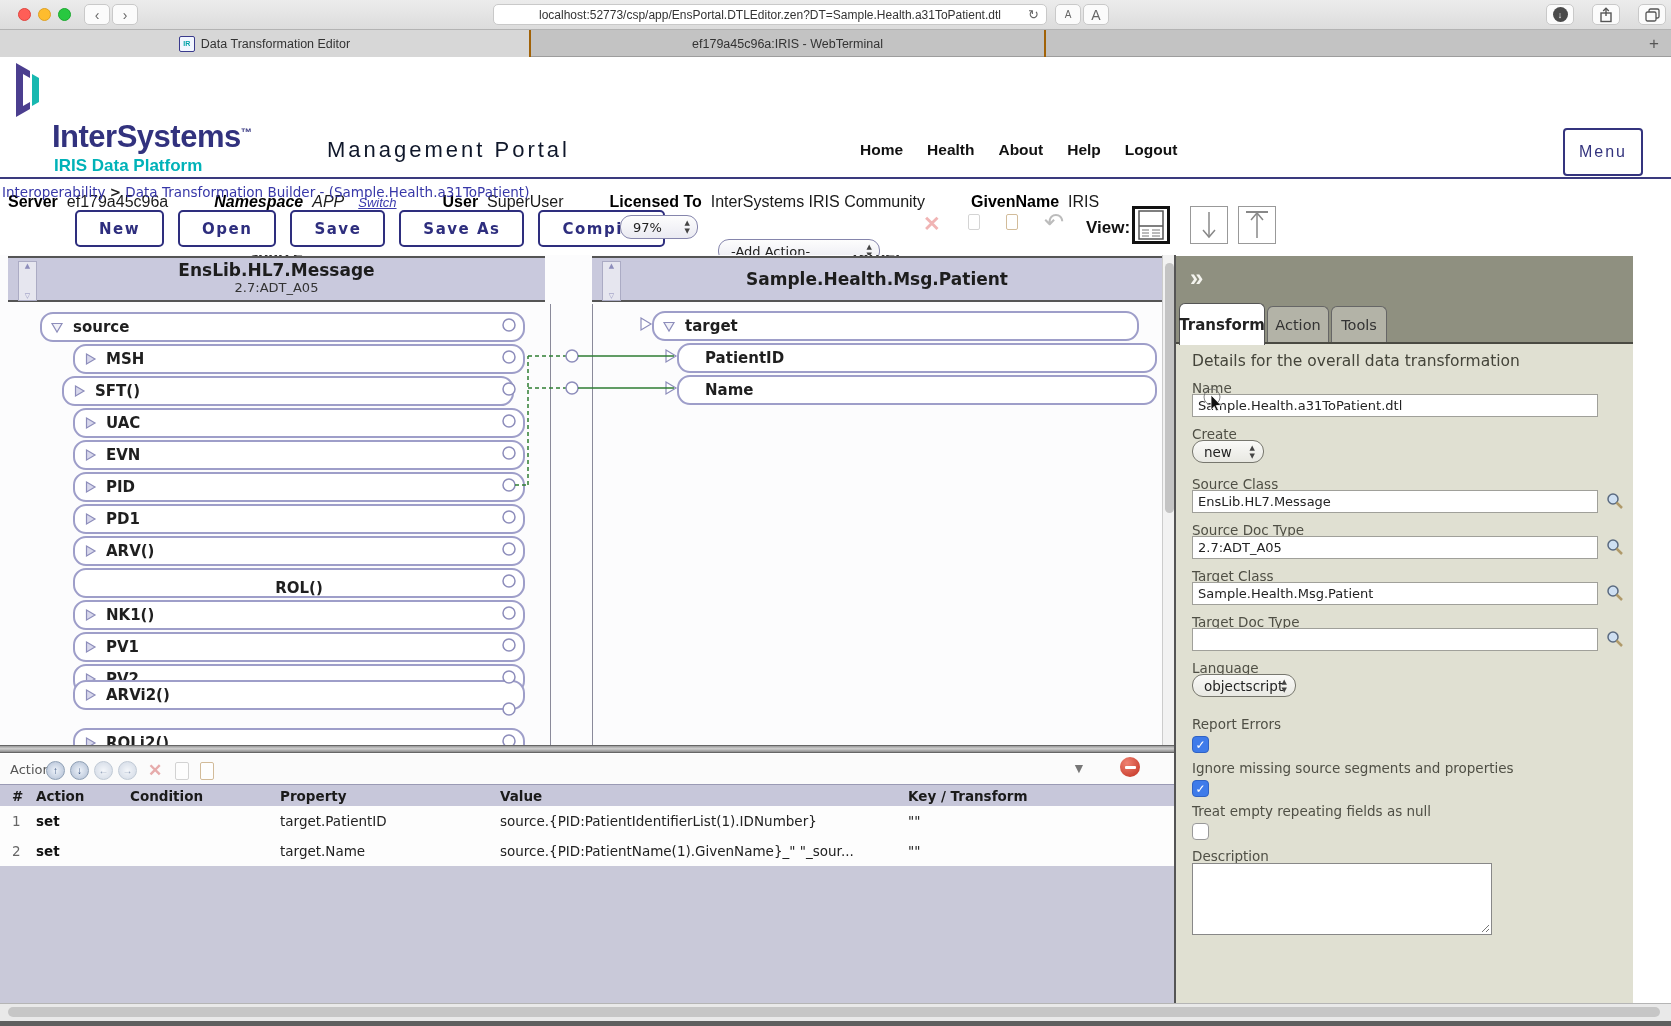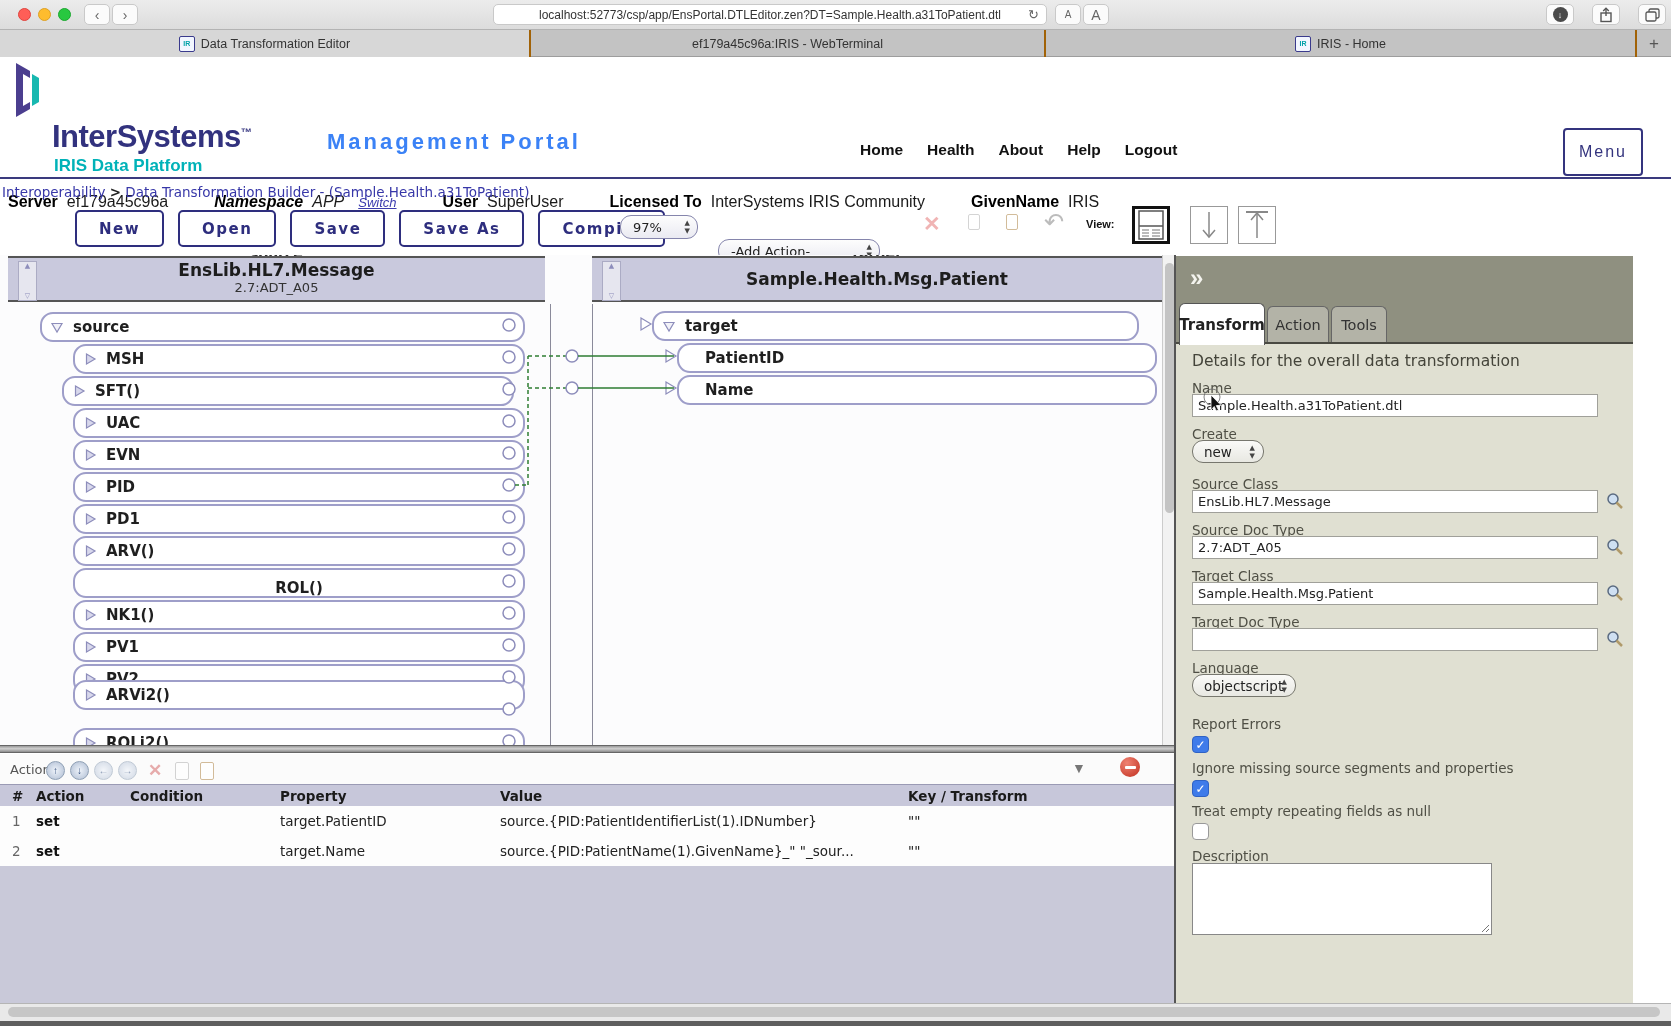--- a/index.html
+++ b/index.html
@@ -17,40 +17,40 @@
   #tabsbar{left:0;top:30px;width:1671px;height:27px;background:#c3c3c3;border-bottom:1px solid #9d9d9d;}
   .tab{top:0;height:27px;display:flex;align-items:center;justify-content:center;gap:6px;font-size:12.5px;color:#333;
        border-right:2px solid #a16207;}
   .favicon{width:14px;height:14px;border:1.5px solid #3a3a8c;background:#f2f6ff;border-radius:2px;
            font-size:7px;font-weight:bold;color:#00a2a8;display:flex;align-items:center;justify-content:center;}
 
   
   #hdr{left:0;top:57px;width:1671px;height:120px;background:#fff;}
   #brandname{left:52px;top:62px;font-size:31px;font-weight:bold;color:#32327e;letter-spacing:-0.5px;}
   #brandtag{left:54px;top:99px;font-size:17px;font-weight:bold;color:#00b2b8;}
-  #portaltitle{left:327px;top:72px;font-size:22px;letter-spacing:3px;color:#3b82f6;font-weight:700;}
+  #portaltitle{left:327px;top:80px;font-size:22px;letter-spacing:3px;color:#0f172a;font-weight:400;}
   #nav{left:860px;top:84px;display:flex;gap:24px;font-size:15.5px;font-weight:bold;color:#111;}
   #menubtn{left:1563px;top:71px;width:80px;height:48px;border:2px solid #34347e;border-radius:4px;background:#fff;
            color:#34347e;font-size:16px;letter-spacing:2px;display:flex;align-items:center;justify-content:center;}
   #serverinfo{left:8px;top:136px;display:flex;align-items:baseline;font-size:16px;color:#1a1a1a;}
   #serverinfo b{font-weight:bold;color:#000;margin-right:9px;}
   #hdrline{left:0;top:177px;width:1671px;height:2px;background:#3a3a7e;}
 
   
   #crumb{left:2px;top:184px;font-size:13.5px;color:#3737a8;font-family:"DejaVu Sans",sans-serif;}
   #crumb .sep{color:#222;font-weight:bold;}
   #tbbtns{left:75px;top:210px;display:flex;gap:14px;}
   .navybtn{height:33px;padding:0 22px;background:#fff;border:2px solid #2e2e7e;border-radius:5px;color:#2e2e7e;
            font-weight:bold;font-size:15px;letter-spacing:1.5px;display:flex;align-items:center;font-family:"DejaVu Sans",sans-serif;}
   .select{height:24px;background:linear-gradient(#fdfdfd,#eaeaf2);border:1.5px solid #8585ac;border-radius:11px;
           display:flex;align-items:center;font-size:13px;color:#222;padding:0 20px 0 12px;position:relative;font-family:"DejaVu Sans",sans-serif;}
   .stepper{position:absolute;right:7px;top:3px;display:flex;flex-direction:column;line-height:8px;font-size:7px;color:#444;}
   .ghosticon{top:212px;font-size:21px;}
   .viewbtn{top:206px;width:38px;height:38px;background:#fff;border:1px solid #999;display:flex;align-items:center;justify-content:center;}
-  #viewlabel{left:1086px;top:218px;font-weight:bold;font-size:11px;color:#111;}
+  #viewlabel{left:1086px;top:218px;font-weight:bold;font-size:17px;color:#111;}
 
   
   #diagram{left:0;top:255px;width:1162px;height:490px;background:#fcfcfd;overflow:hidden;}
   .clipcap{top:-9px;height:12px;overflow:hidden;text-align:center;font-weight:bold;font-size:14px;color:#333;
            font-family:"DejaVu Sans",sans-serif;z-index:1;}
   .colhdr{top:1px;height:46px;background:#c9c9dd;border-top:2px solid #555;border-bottom:2px solid #555;z-index:2;
           text-align:center;font-family:"DejaVu Sans",sans-serif;color:#1d1d1d;}
   .scrollstrip{position:absolute;left:10px;top:3px;width:17px;height:38px;background:#e6e6ef;border:1px solid #ababc4;
                display:flex;flex-direction:column;justify-content:space-between;align-items:center;font-size:7px;color:#8d8dbb;}
   .vline{width:1px;background:#8a8a9a;top:49px;height:441px;}
@@ -143,24 +143,20 @@
     </div>
   </div>
 
   <div id="tabsbar" class="abs">
     <div class="abs tab" style="left:0;width:531px;background:#d7d7d7;">
       <span class="favicon">IR</span>
       <span>Data Transformation Editor</span>
     </div>
     <div class="abs tab" style="left:531px;width:515px;">
       <span>ef179a45c96a:IRIS - WebTerminal</span>
-    </div>
-    <div class="abs tab" style="left:1046px;width:591px;">
-      <span class="favicon">IR</span>
-      <span>IRIS - Home</span>
     </div>
     <div class="abs tab" style="left:1637px;width:34px;border-right:none;font-size:17px;color:#555;">
       <span>+</span>
     </div>
   </div>
 
   <div id="hdr" class="abs">
     <svg class="abs" style="left:10px;top:5px;" width="38" height="56">
       <polygon points="6,1 20,9 20,16 13,12 13,44 20,40 20,47 6,55" fill="#4b3e8f"></polygon>
       <polygon points="22,12 29,16 29,40 22,44" fill="#18b8b0"></polygon>

